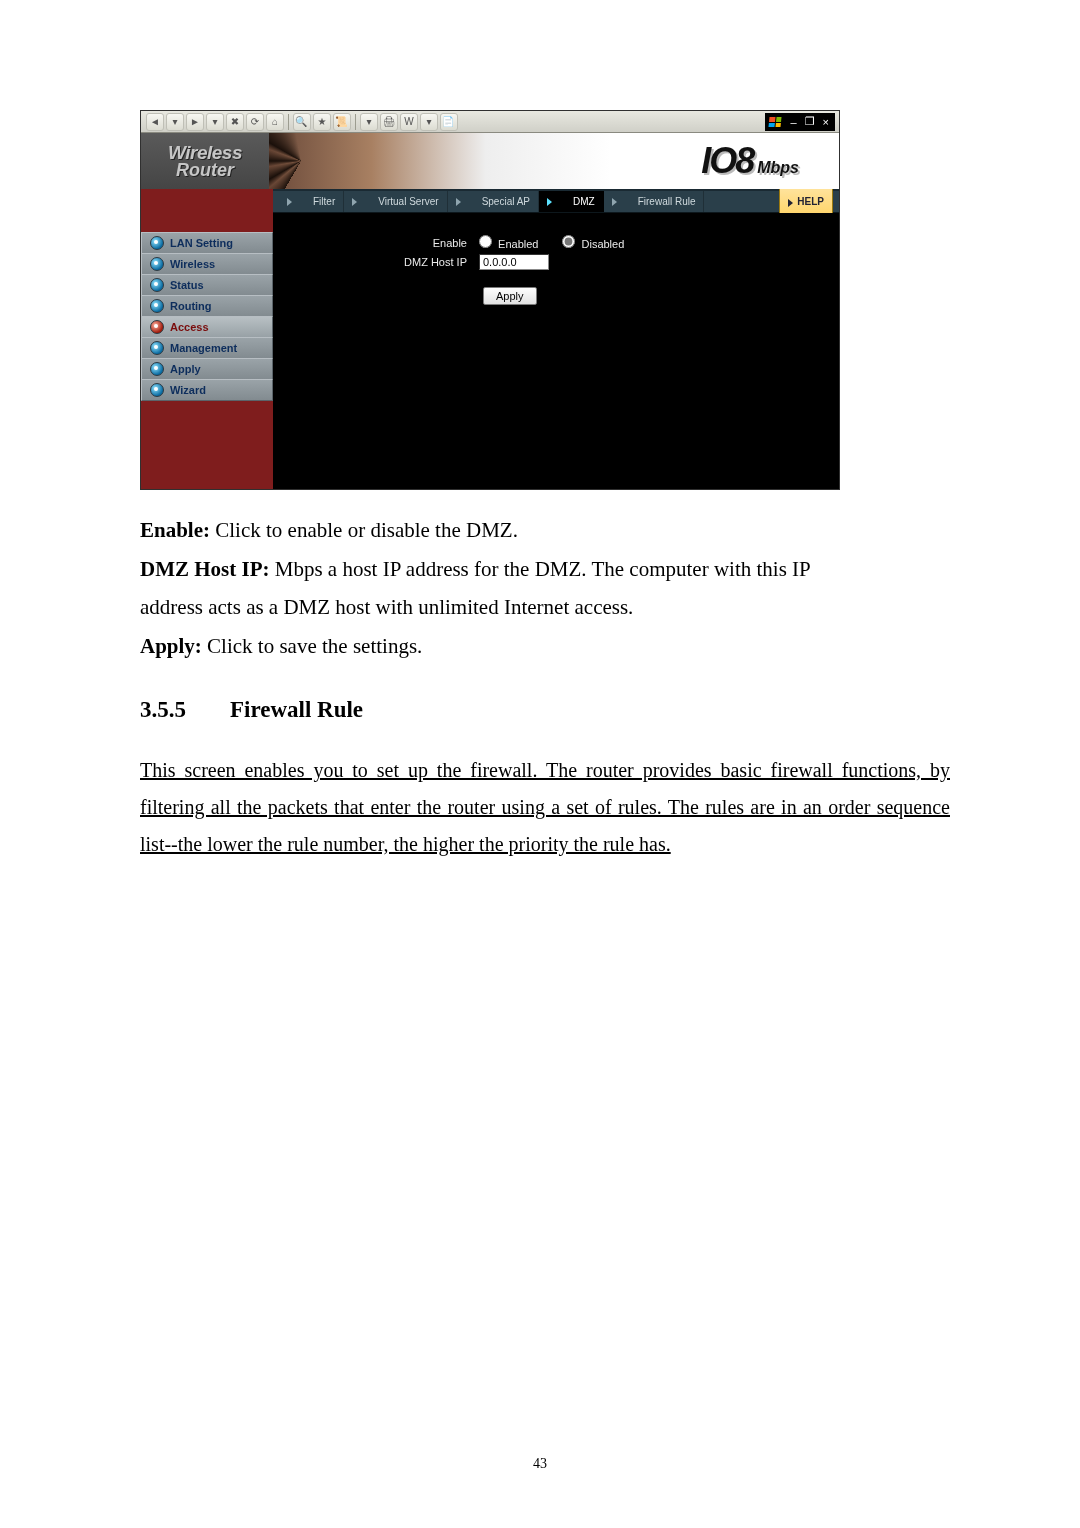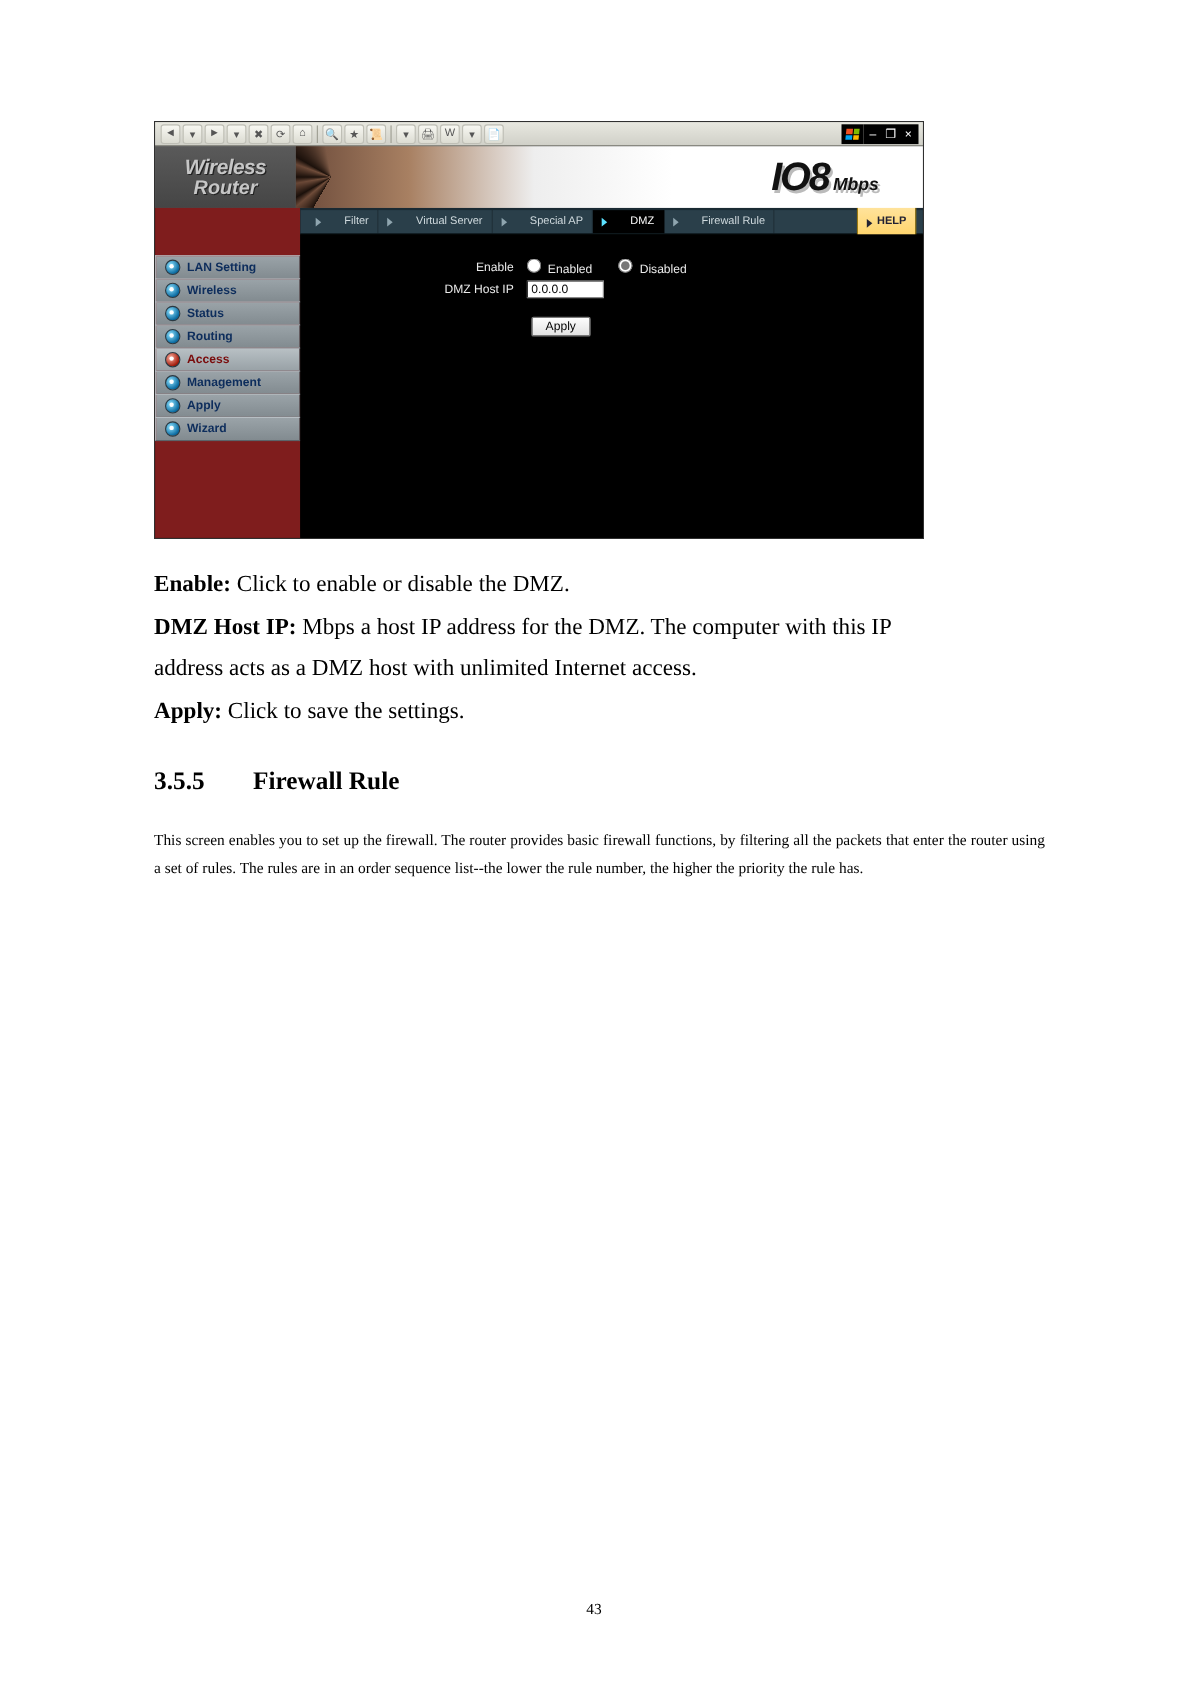--- a/index.html
+++ b/index.html
@@ -185,21 +185,21 @@
     text-align: left;
   }
   .doc p{margin:0 0 6px 0}
   .doc .b{font-weight:bold}
   .h-section {
     display:flex;align-items:baseline;gap:44px;
     font-weight:bold;font-size:23px;margin:30px 0 24px 0;
   }
   .para{
     text-align:justify;
-    font-size:14px;line-height:1.85;
+    font-size:20px;line-height:1.85;text-decoration:underline;
   }
   
   .pagenum{
     position:absolute;bottom:56px;left:0;right:0;text-align:center;
     font-size:14px;font-family:"Times New Roman",serif;
   }
 </style>
 </head>
 <body>
 

